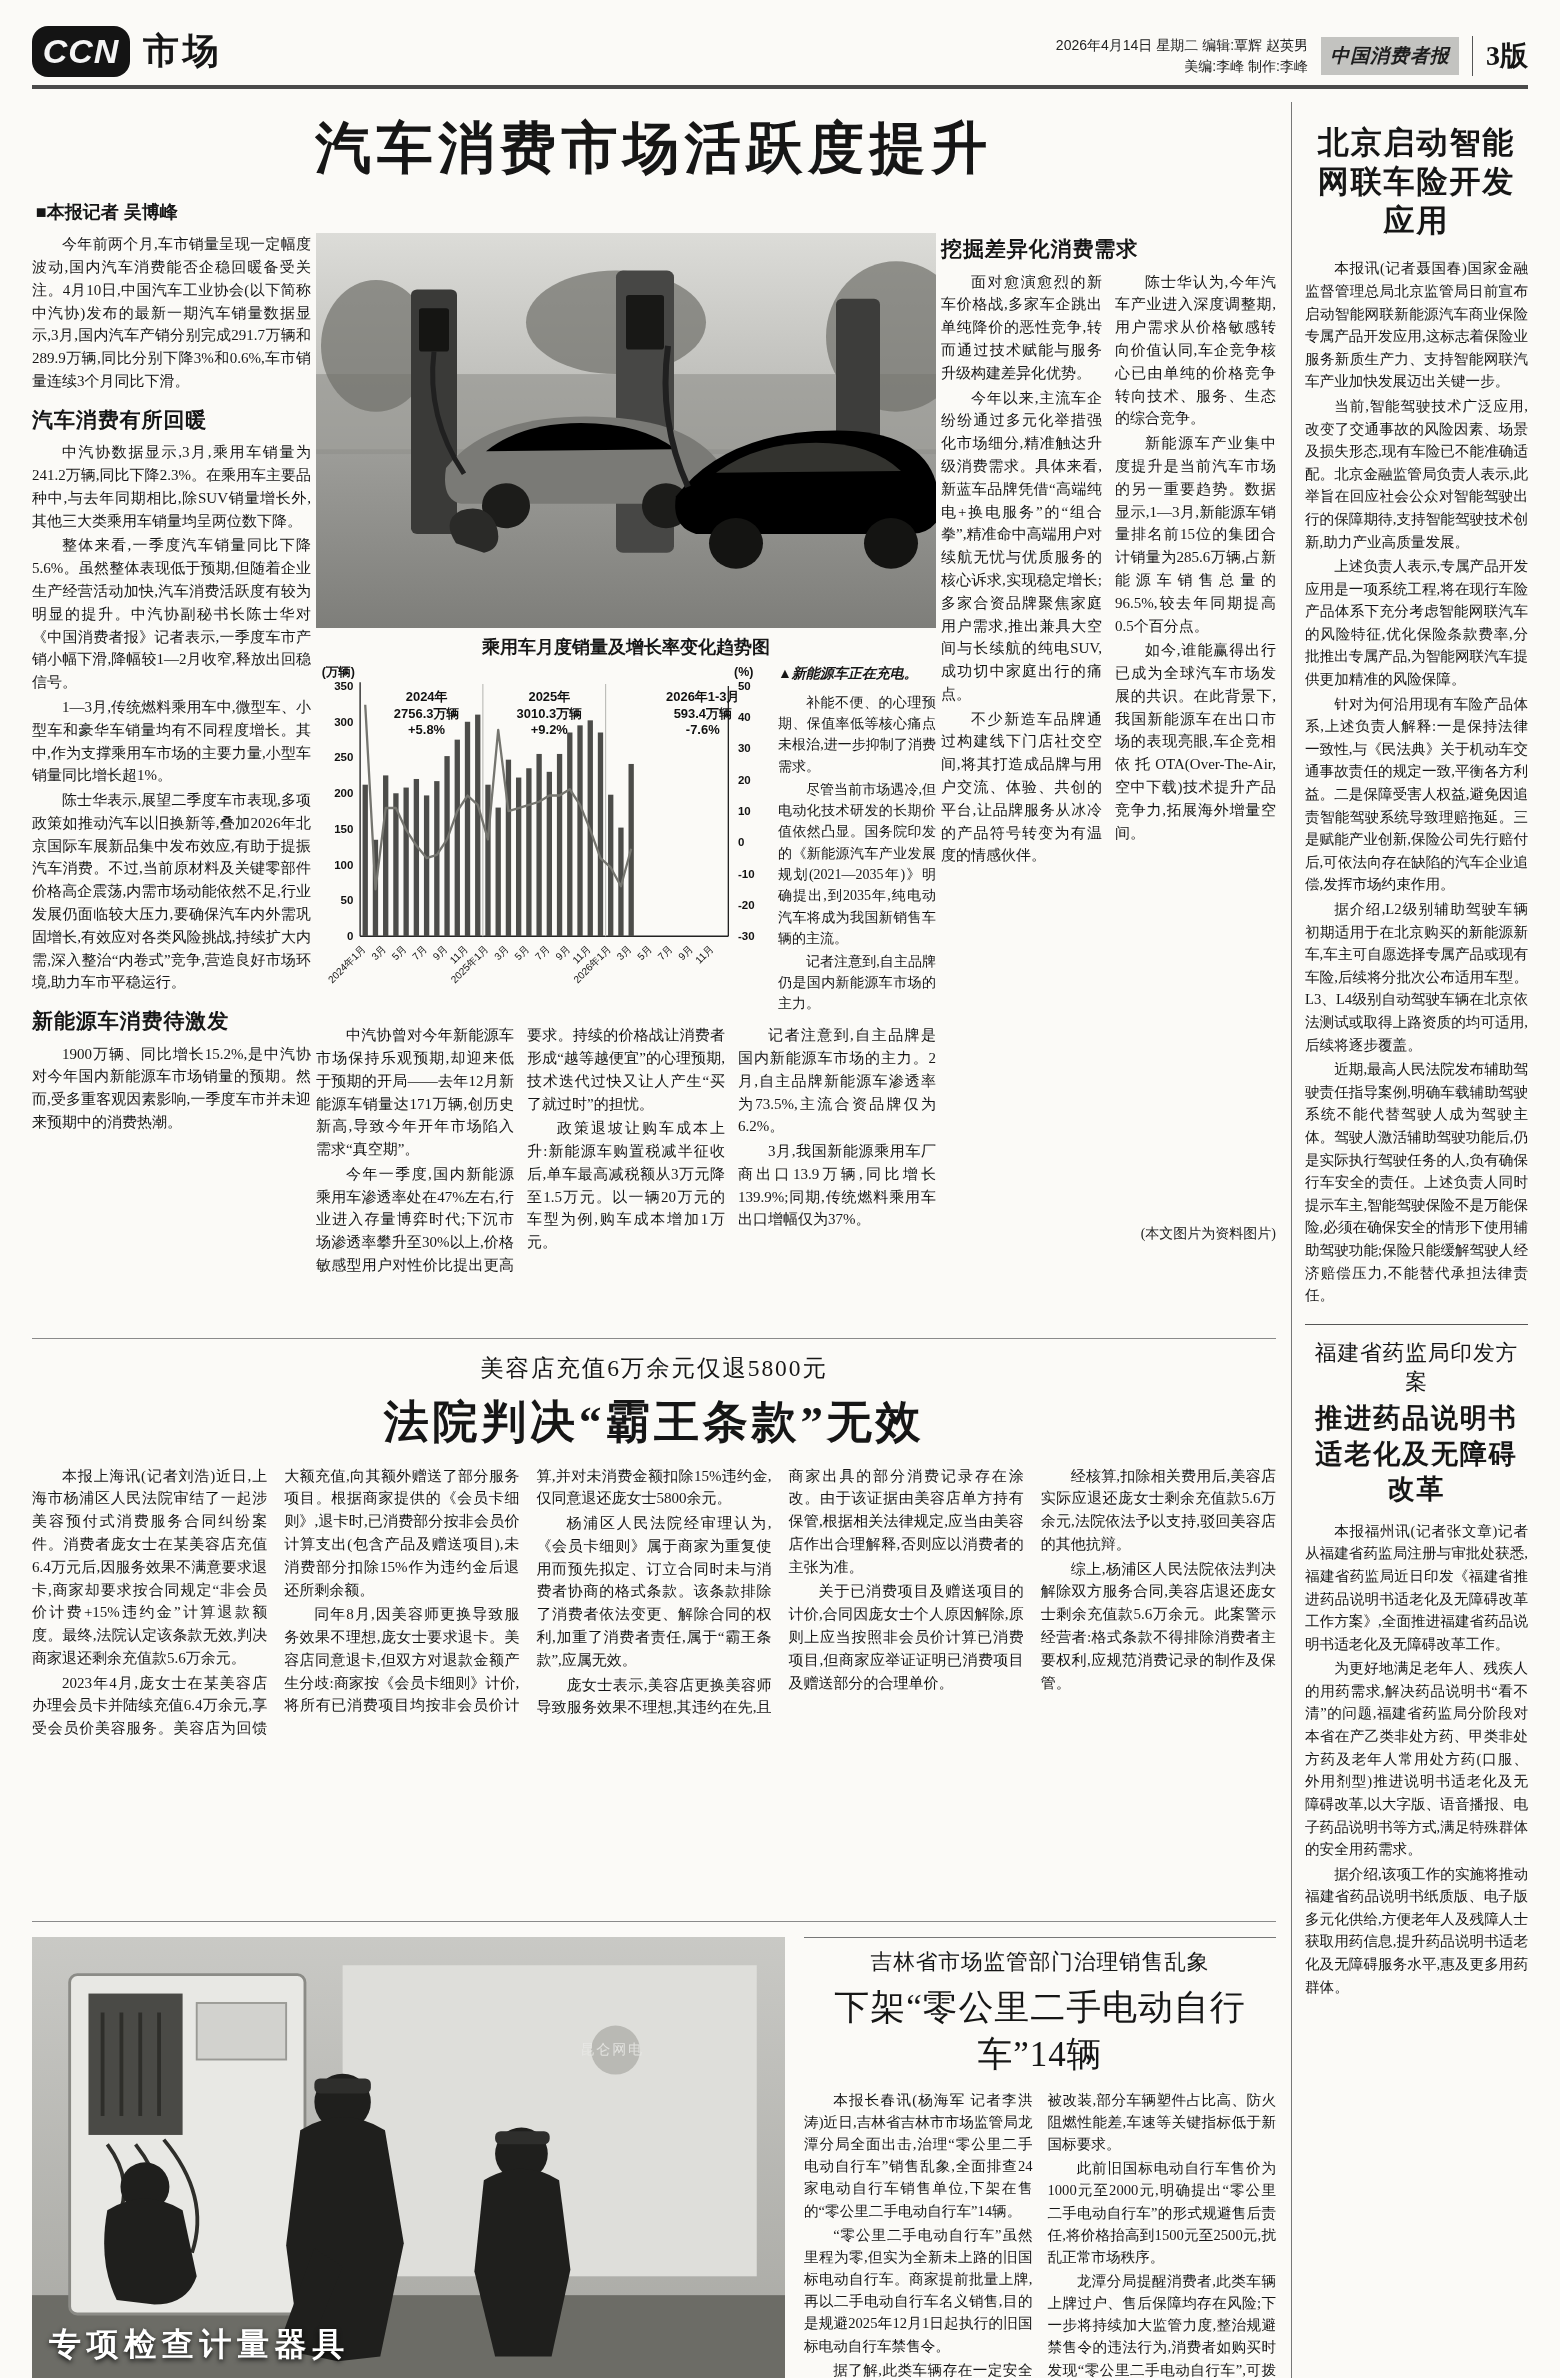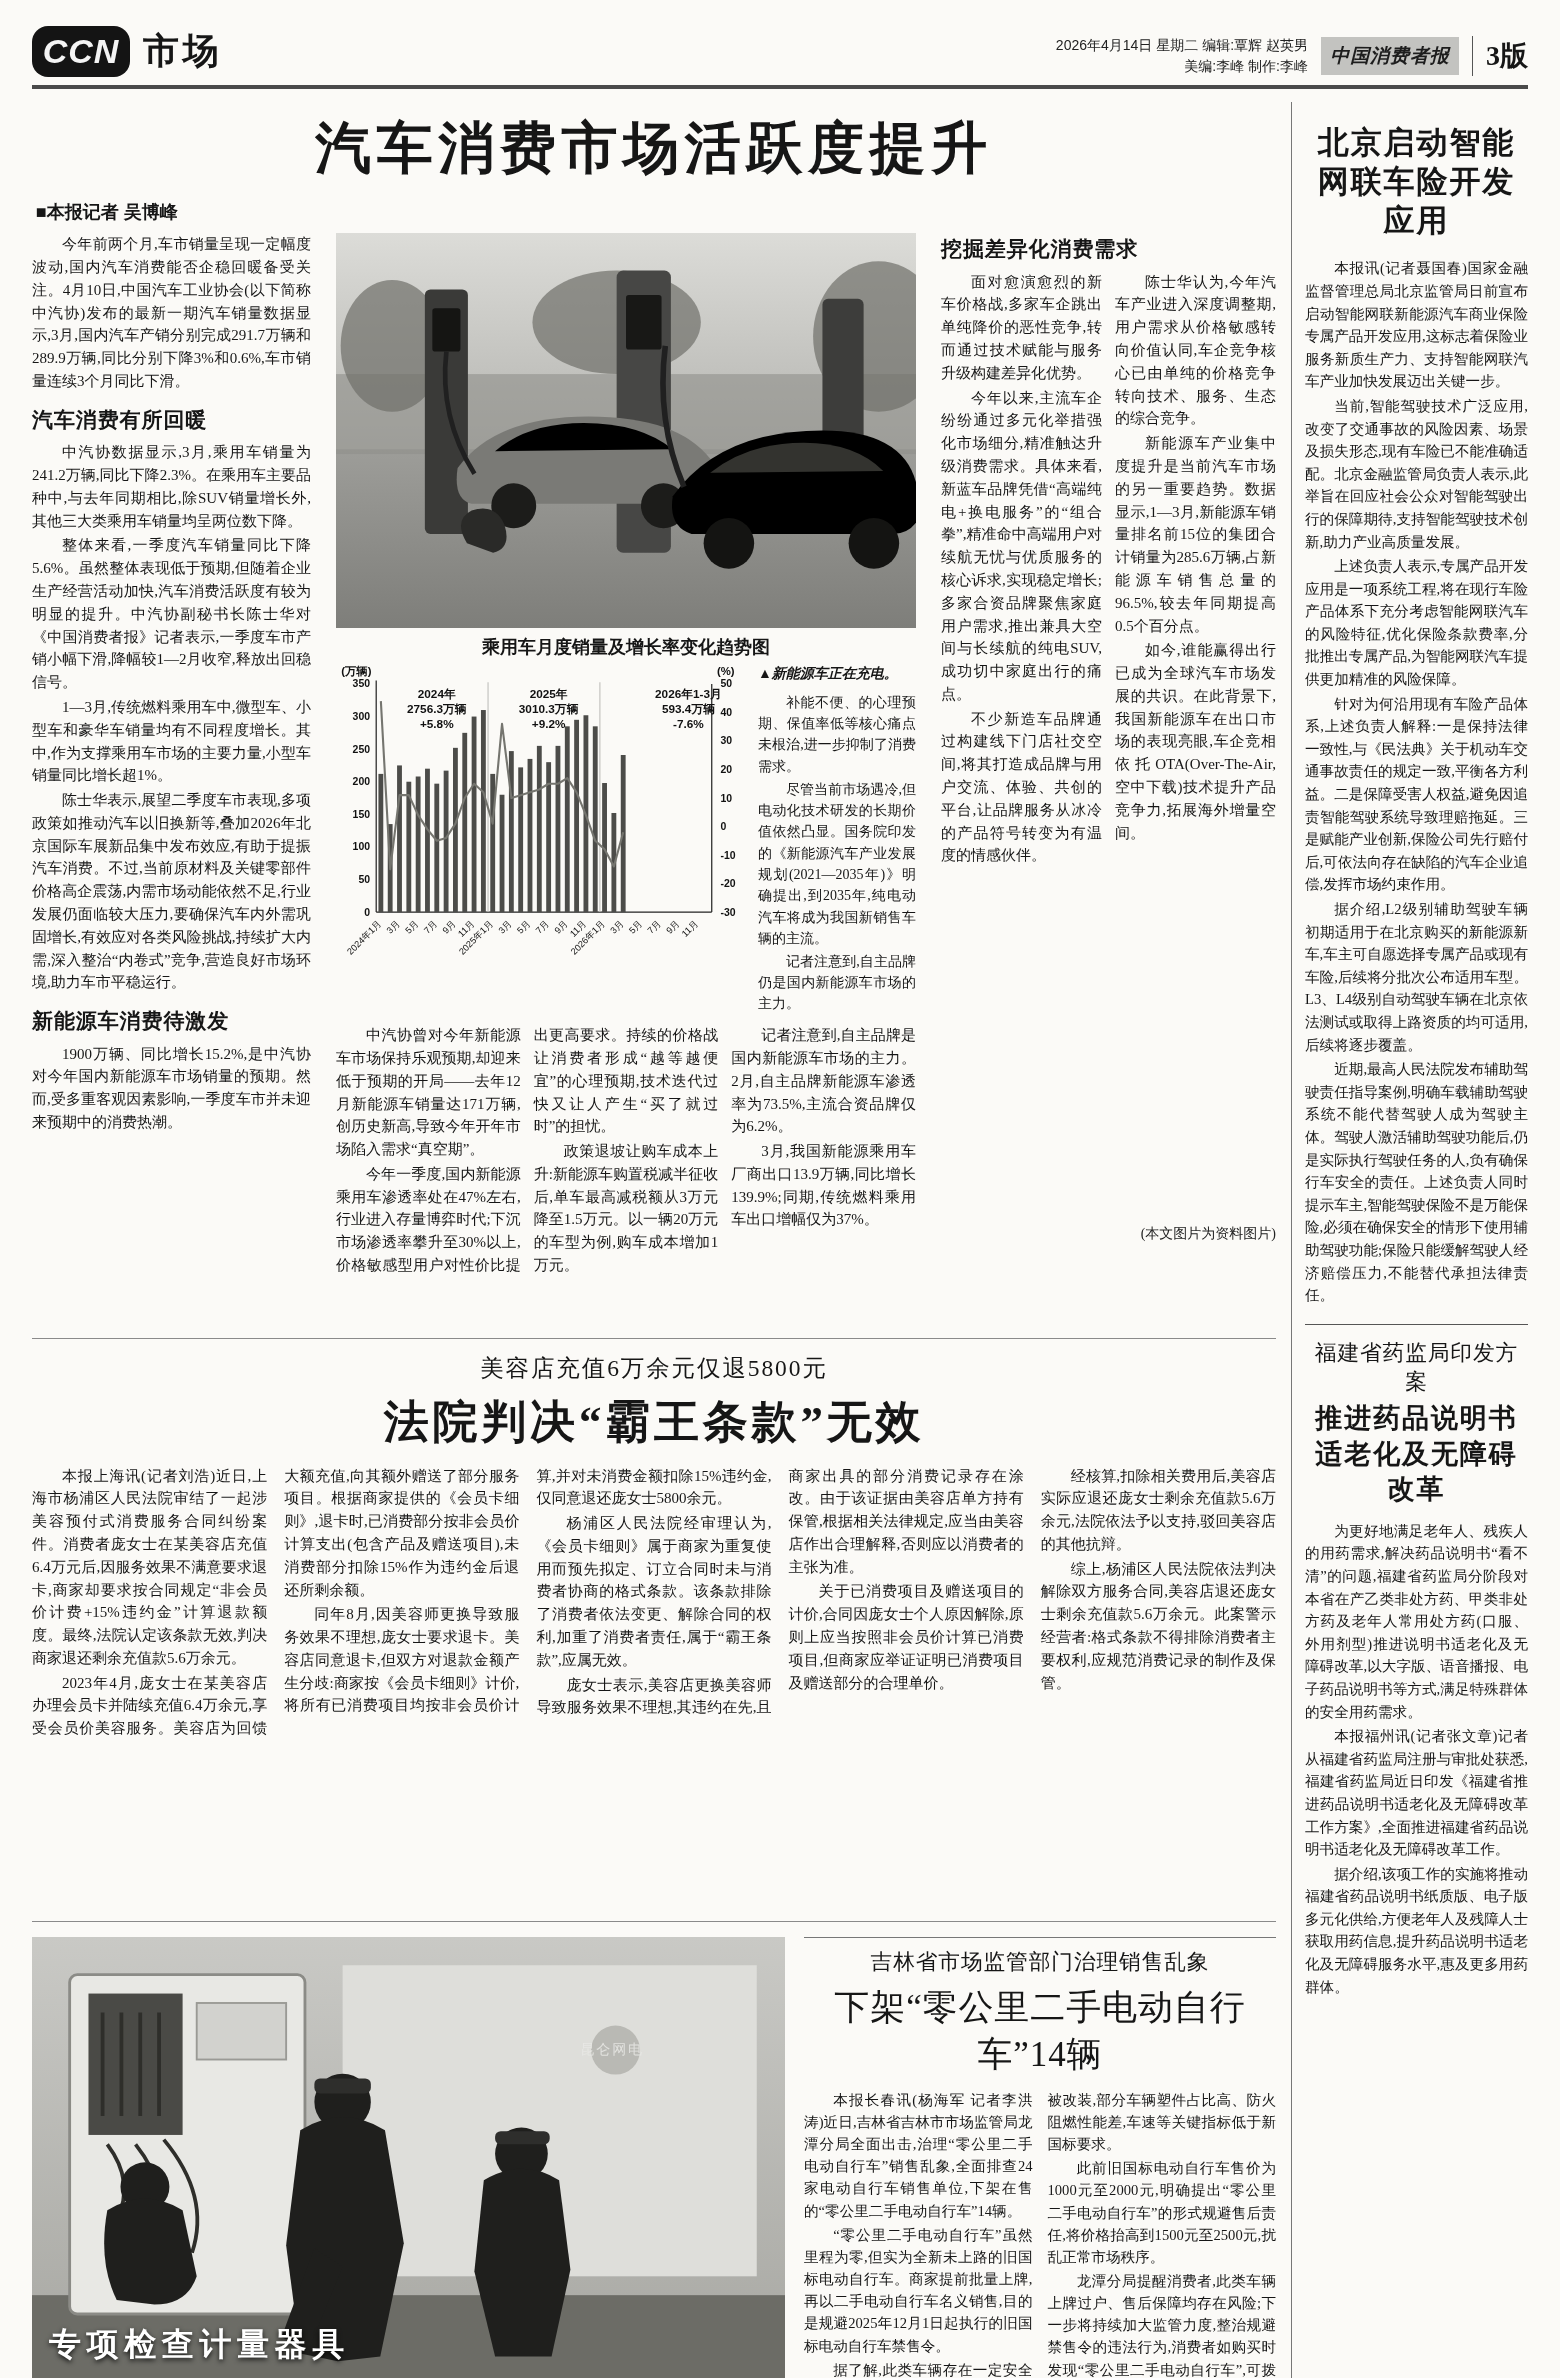--- a/index.html
+++ b/index.html
@@ -26,21 +26,21 @@
   .edition { font-size:28px; font-weight:700; }
   
   .paper-body { display:flex; gap:15px; margin-top:13px; }
   .left-main { flex:1; min-width:0; }
   .rail { width:237px; border-left:0.9px solid #777; padding-left:13px; }
   p.body { font-size:15px; line-height:1.52; text-align:justify; text-indent:2em; margin-bottom:1.9px; }
   
   .main-headline { text-align:center; font-size:56px; font-weight:900; letter-spacing:5.6px;
     margin:9.4px 0 13px 0; }
   .byline { font-size:18px; font-weight:700; margin:0 0 9.4px 3.8px; font-family:"Liberation Sans",sans-serif; }
-  .main-body { display:flex; gap:25px; }
+  .main-body { display:flex; gap:5px; }
   .col-left { width:279px; }
   .col-center { flex:1; min-width:0; }
   .col-right { width:335px; }
   .sec-head { font-family:"Liberation Sans",sans-serif; font-weight:900; font-size:21px;
     margin:13px 0 7.5px 0; letter-spacing:0.9px; }
   .sec-head-center { text-align:left; margin-top:1.9px; }
   .photo { width:100%; height:395px; position:relative; overflow:hidden; background:#bdbdb9; }
   .photo svg { display:block; width:100%; height:100%; }
   .chart-title-bar { text-align:center; font-weight:900; font-family:"Liberation Sans",sans-serif;
     font-size:18px; padding:6.6px 0 3.8px 0; }
@@ -374,20 +374,20 @@
       </div>
 
       <div class="rail-sep"></div>
 
       <div>
         <div class="rail-kicker">福建省药监局印发方案</div>
         <h2 class="rail-headline2">
           <span>推进药品说明书</span><br>
           <span>适老化及无障碍改革</span>
         </h2>
+        <p class="body">本报福州讯(记者张文章)记者从福建省药监局注册与审批处获悉,福建省药监局近日印发《福建省推进药品说明书适老化及无障碍改革工作方案》,全面推进福建省药品说明书适老化及无障碍改革工作。</p>
         <p class="body">为更好地满足老年人、残疾人的用药需求,解决药品说明书“看不清”的问题,福建省药监局分阶段对本省在产乙类非处方药、甲类非处方药及老年人常用处方药(口服、外用剂型)推进说明书适老化及无障碍改革,以大字版、语音播报、电子药品说明书等方式,满足特殊群体的安全用药需求。</p>
-        <p class="body">本报福州讯(记者张文章)记者从福建省药监局注册与审批处获悉,福建省药监局近日印发《福建省推进药品说明书适老化及无障碍改革工作方案》,全面推进福建省药品说明书适老化及无障碍改革工作。</p>
         <p class="body">据介绍,该项工作的实施将推动福建省药品说明书纸质版、电子版多元化供给,方便老年人及残障人士获取用药信息,提升药品说明书适老化及无障碍服务水平,惠及更多用药群体。</p>
       </div>
     </div>
   </div>
 </div>
 
 
 </body></html>

